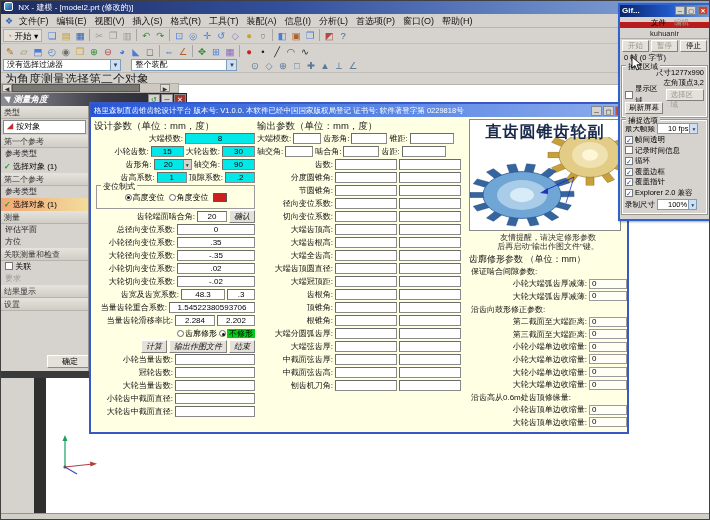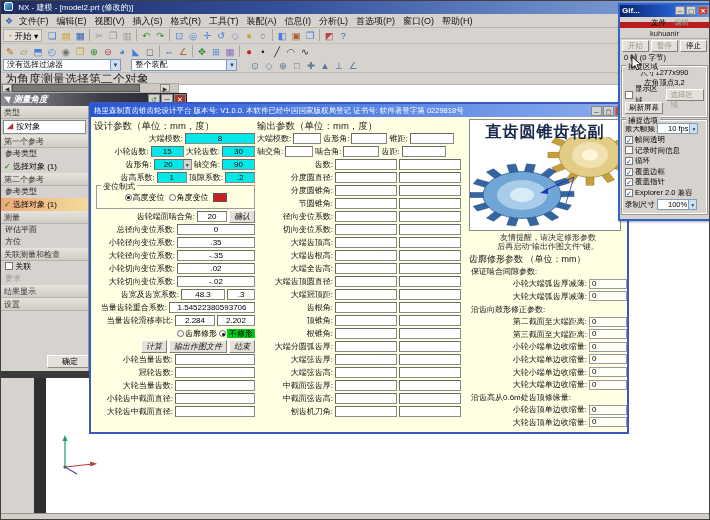--- a/index.html
+++ b/index.html
@@ -130,21 +130,21 @@
   .gif-menu .mi{margin-right:8px;}
   .gif-menu .dis{color:#9a978e;}
   .gif-file{height:11px;line-height:11px;text-align:center;border-bottom:1px solid #b0ada6;color:#222;}
   .gif-btns{height:14px;display:flex;gap:2px;padding:1px 2px;}
   .gbtn{flex:1;height:12px;background:#e4e1da;border:1px solid #808080;border-top-color:#fff;border-left-color:#fff;
     text-align:center;line-height:10px;}
   .gbtn.dis{color:#9a978e;}
   .gif-count{height:10px;line-height:10px;padding-left:4px;}
   .gfs{border:1px solid #fff;outline:1px solid #9a978e;margin:3px 2px 2px 2px;padding:1px 2px 2px 2px;position:relative;}
   .gfs-leg{position:absolute;top:-5px;left:3px;background:#d6d3ce;padding:0 2px;}
-  .grow{height:10px;line-height:10px;display:flex;justify-content:center;}
+  .grow{height:10px;line-height:10px;display:flex;justify-content:flex-end;}
   .grow3{height:13px;line-height:12px;display:flex;align-items:center;gap:2px;}
   .gsel{display:inline-block;height:11px;background:#fff;border:1px solid #7f9db9;line-height:9px;
     padding:0 9px 0 10px;position:relative;}
   .gsel .dda{position:absolute;right:0;top:0;bottom:0;width:8px;background:#cfe0f4;border-left:1px solid #7f9db9;
     font-size:5px;line-height:10px;text-align:center;color:#345;}
   .gcheck{height:10.5px;line-height:10px;white-space:nowrap;overflow:hidden;}
   .gbtn2{display:inline-block;height:12px;background:#e4e1da;border:1px solid #808080;border-top-color:#fff;
     border-left-color:#fff;padding:0 3px;line-height:10px;}
   .gbtn2.dis{color:#9a978e;}
   .cursor{position:absolute;left:630px;top:55px;z-index:8;}
@@ -351,25 +351,20 @@
             <span class="inbox" style="width: 44px;"></span>
           </div>
         </div>
       <div id="output-rows">
           <div class="orow">
             <span class="olab">齿数:</span>
             <span class="inbox" style="width: 62px;"></span>
             <span class="inbox" style="width: 62px;"></span>
           </div>
           <div class="orow">
-            <span class="olab">分度圆直径:</span>
-            <span class="inbox" style="width: 62px;"></span>
-            <span class="inbox" style="width: 62px;"></span>
-          </div>
-          <div class="orow">
             <span class="olab">分度圆锥角:</span>
             <span class="inbox" style="width: 62px;"></span>
             <span class="inbox" style="width: 62px;"></span>
           </div>
           <div class="orow">
             <span class="olab">节圆锥角:</span>
             <span class="inbox" style="width: 62px;"></span>
             <span class="inbox" style="width: 62px;"></span>
           </div>
           <div class="orow">
@@ -422,25 +417,20 @@
             <span class="inbox" style="width: 62px;"></span>
             <span class="inbox" style="width: 62px;"></span>
           </div>
           <div class="orow">
             <span class="olab">大端分圆弧齿厚:</span>
             <span class="inbox" style="width: 62px;"></span>
             <span class="inbox" style="width: 62px;"></span>
           </div>
           <div class="orow">
             <span class="olab">大端弦齿厚:</span>
-            <span class="inbox" style="width: 62px;"></span>
-            <span class="inbox" style="width: 62px;"></span>
-          </div>
-          <div class="orow">
-            <span class="olab">大端弦齿高:</span>
             <span class="inbox" style="width: 62px;"></span>
             <span class="inbox" style="width: 62px;"></span>
           </div>
           <div class="orow">
             <span class="olab">中截面弦齿厚:</span>
             <span class="inbox" style="width: 62px;"></span>
             <span class="inbox" style="width: 62px;"></span>
           </div>
           <div class="orow">
             <span class="olab">中截面弦齿高:</span>

